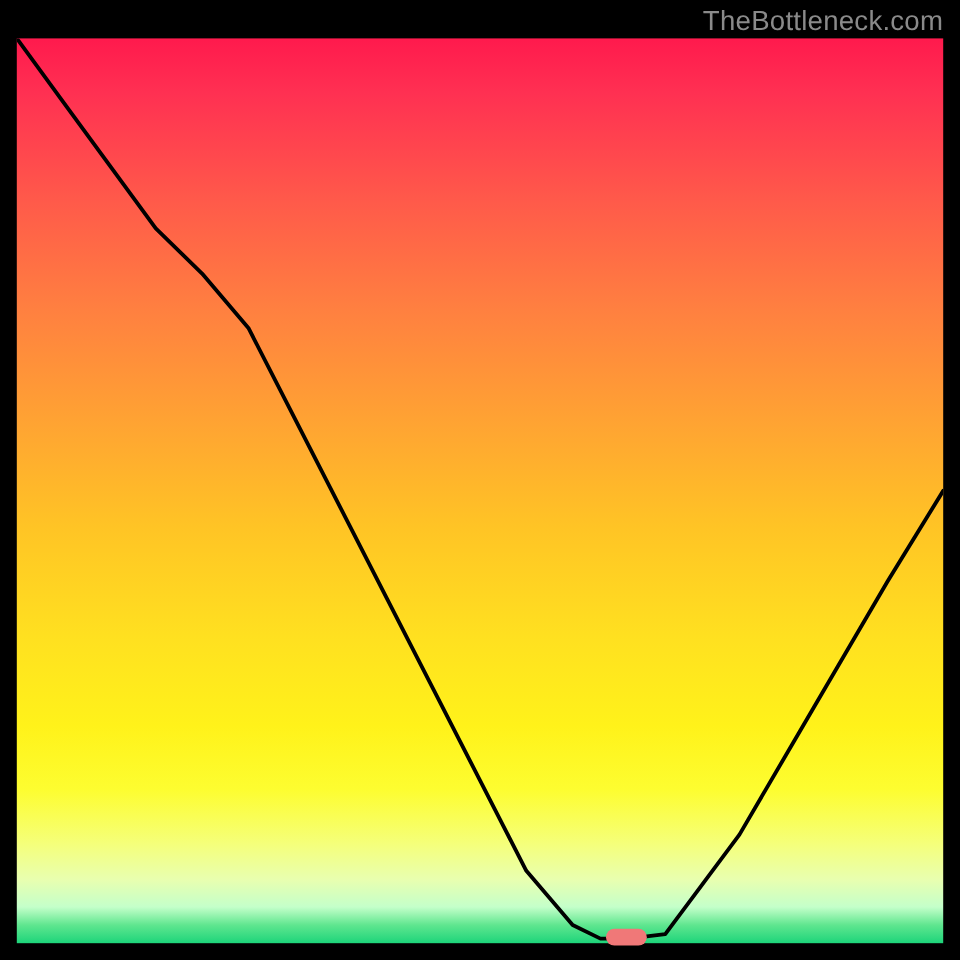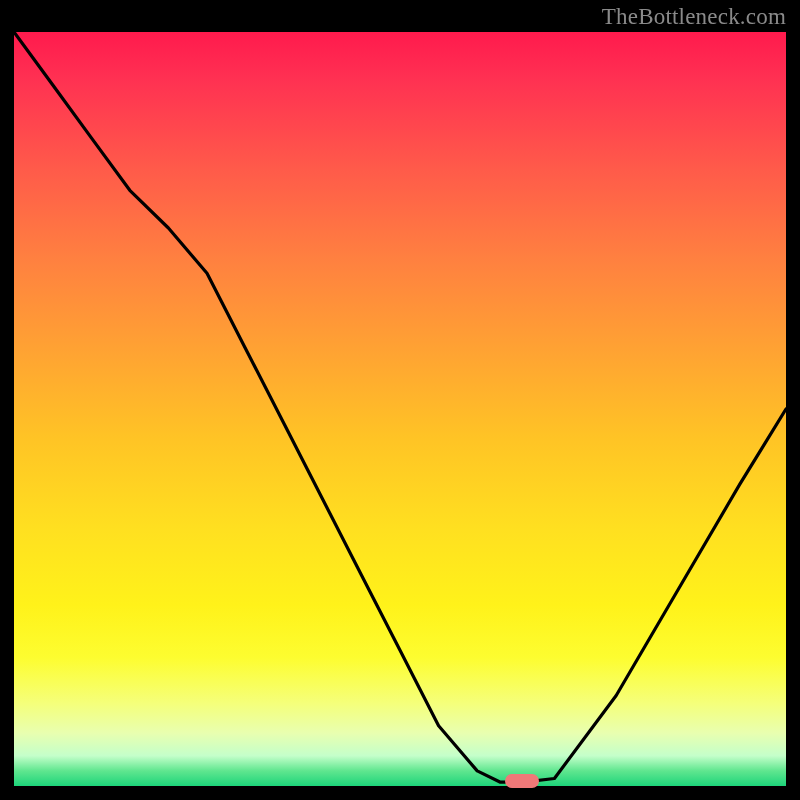--- a/index.html
+++ b/index.html
@@ -41,21 +41,21 @@
   .marker {
     position: absolute;
     width: 34px; height: 14px;
     background: #f07878;
     border-radius: 7px;
     transform: translate(-50%, -50%);
   }
   .watermark {
     position: absolute;
     top: 4px; right: 14px;
-    font-family: Liberation Serif, serif;
+    font-family: Liberation Sans, sans-serif;
     font-size: 23px;
     color: #8a8a8a;
     font-weight: 500;
     letter-spacing: 0.2px;
   }
 </style>
 </head>
 <body>
 
 <div class="frame">

